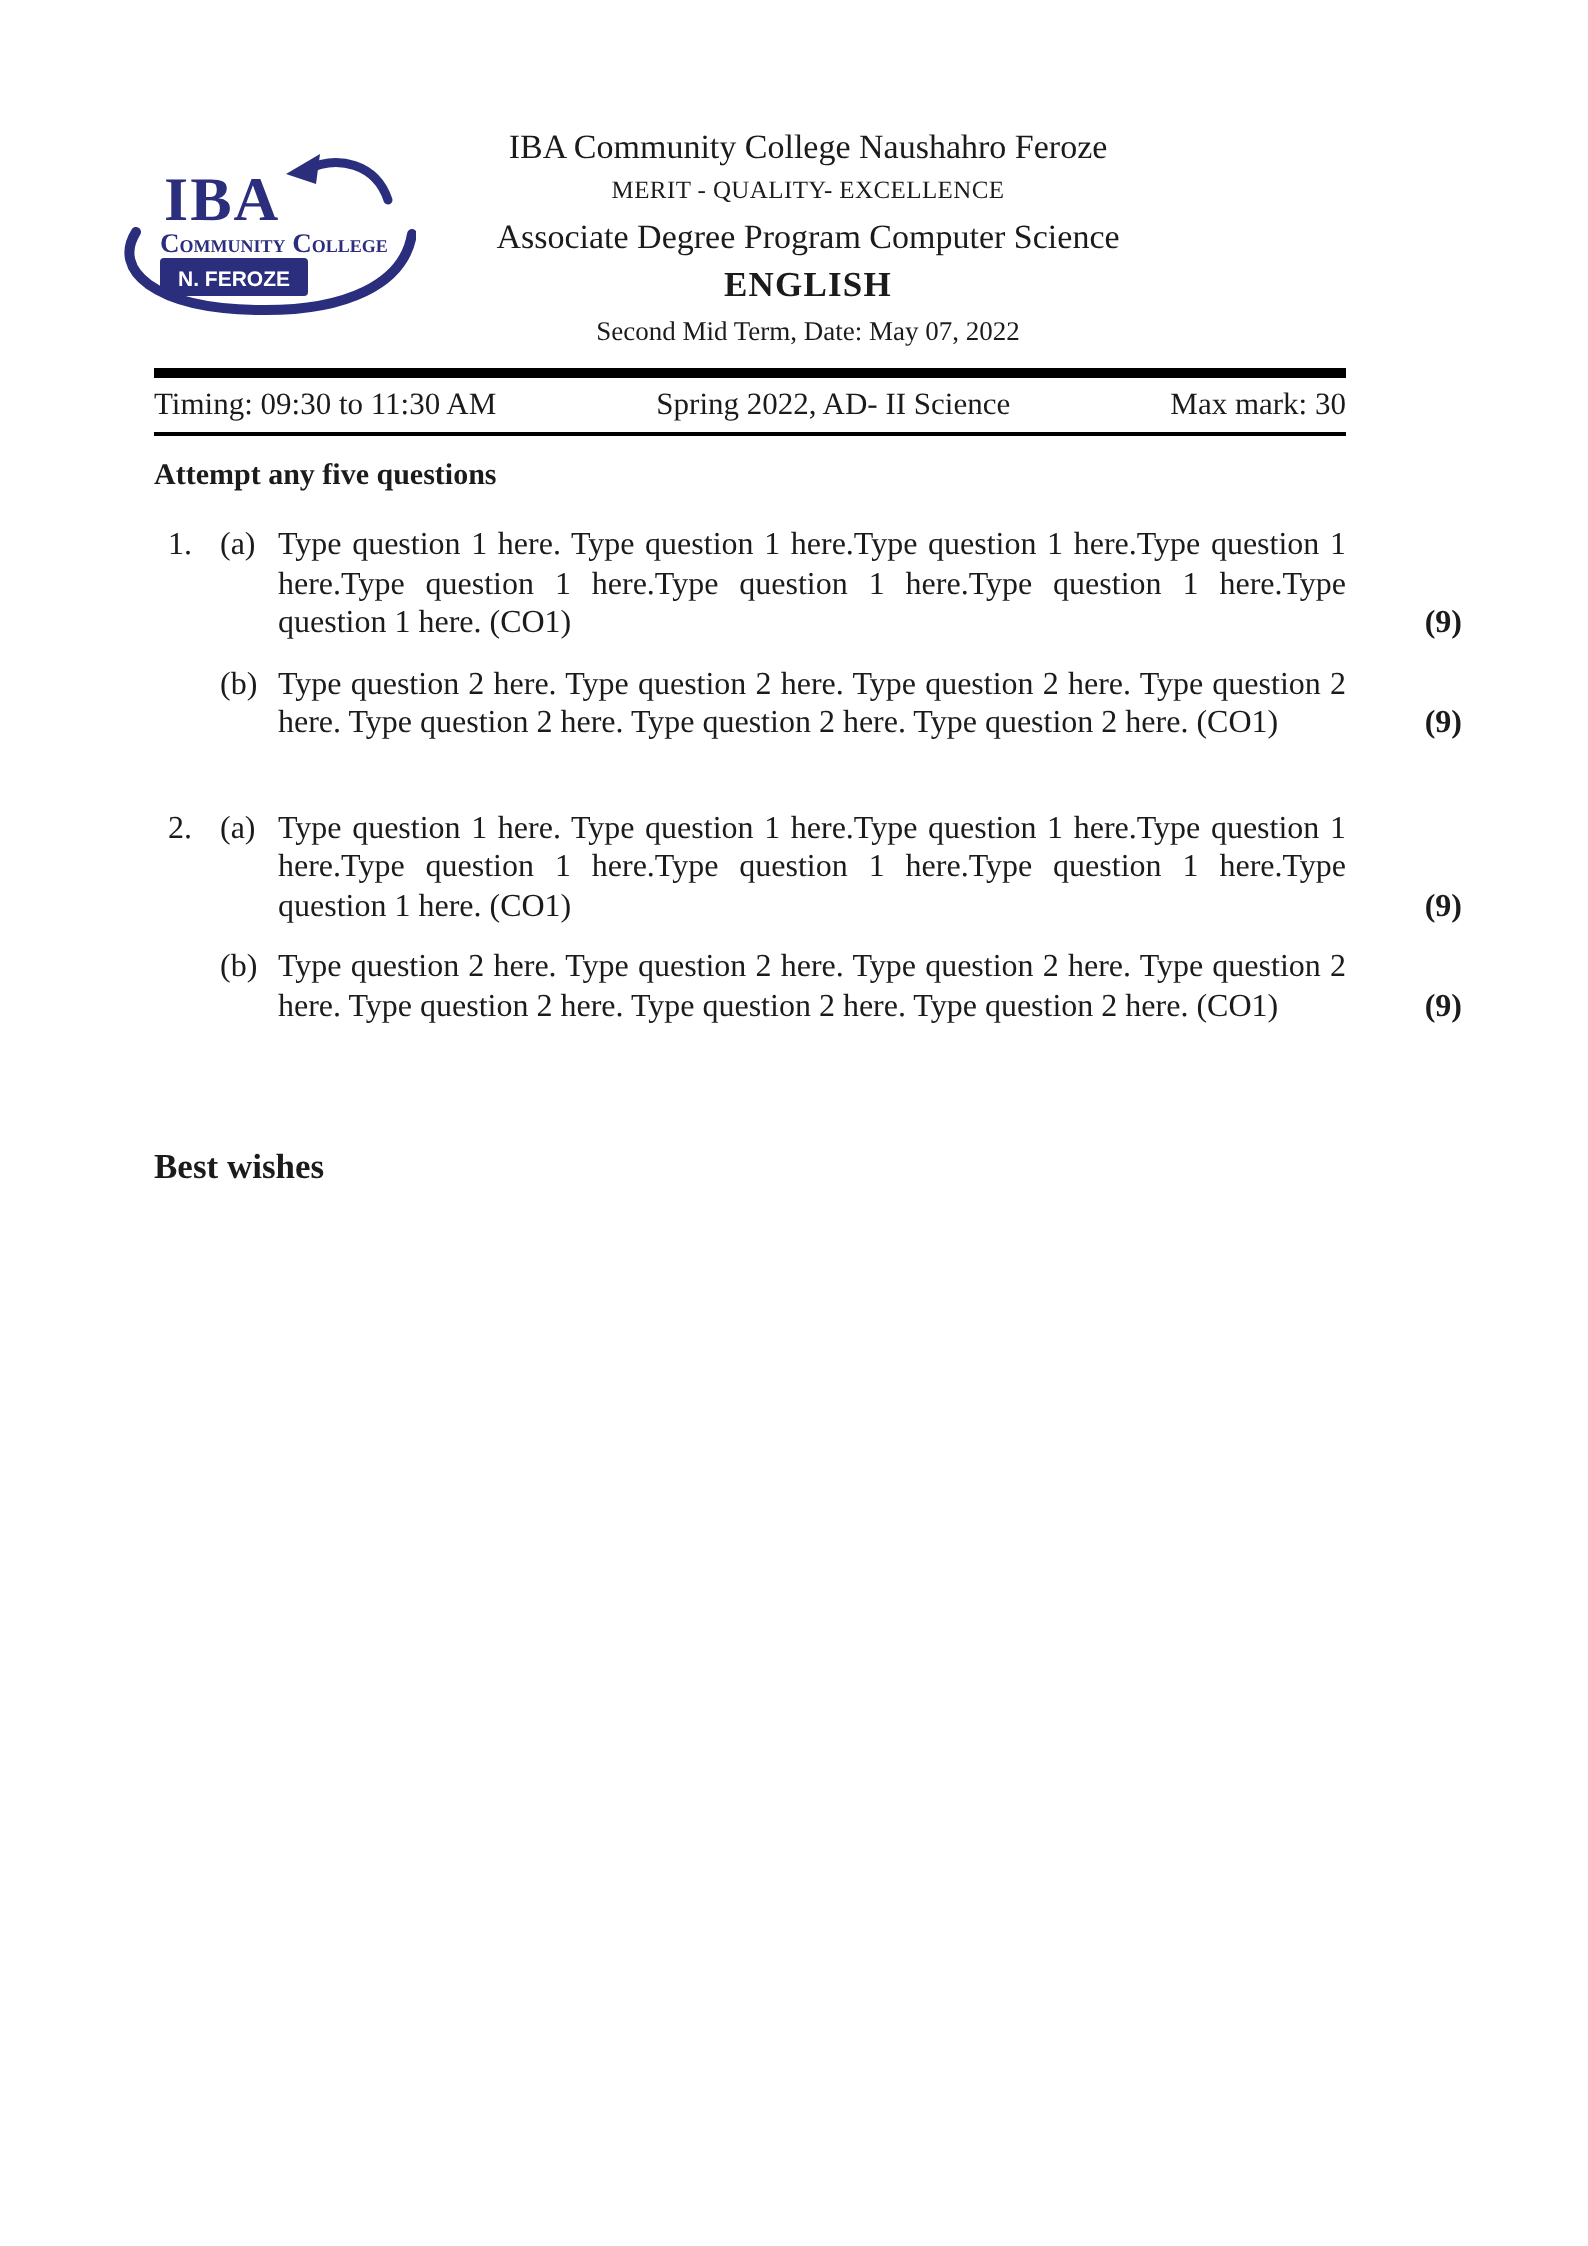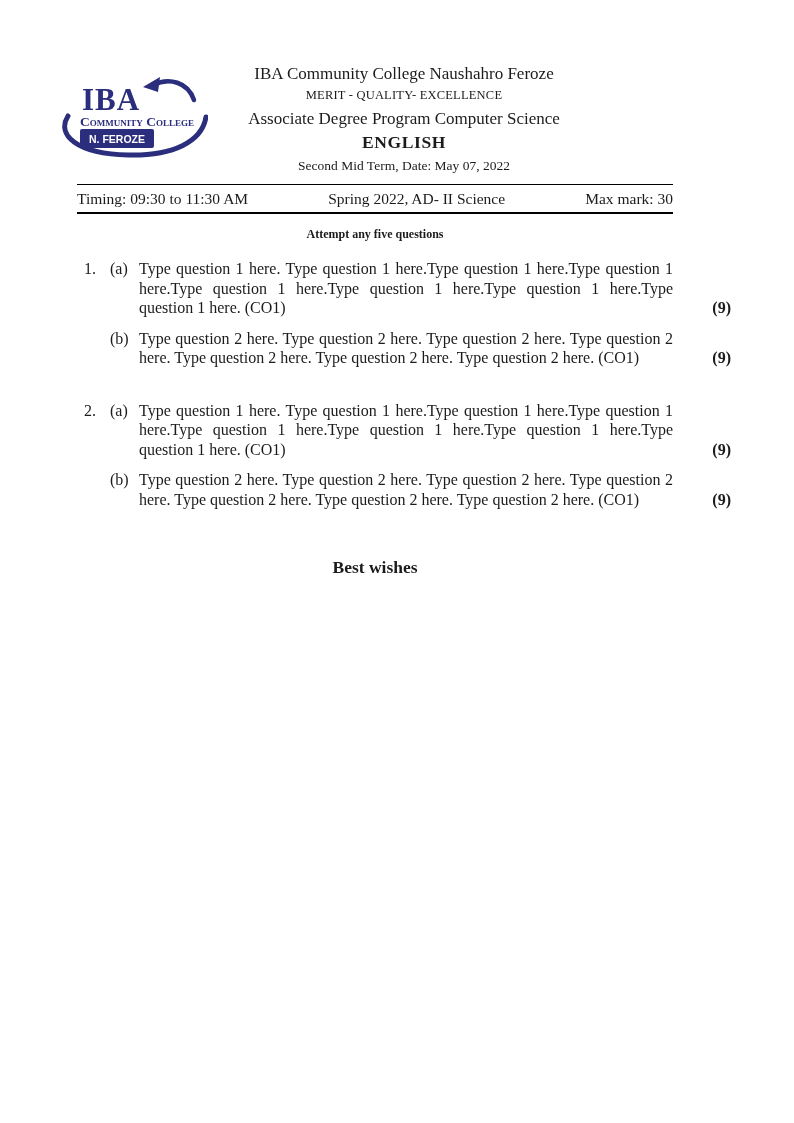--- a/index.html
+++ b/index.html
@@ -33,38 +33,38 @@
   }
   .h-college  { font-size: 17px;   line-height: 20px; }
   .h-motto    { font-size: 12.5px; line-height: 15px; margin-top: 4px; letter-spacing: 0.2px; }
   .h-program  { font-size: 17px;   line-height: 20px; margin-top: 6px; }
   .h-subject  { font-size: 17.5px; line-height: 21px; margin-top: 3px; font-weight: bold; letter-spacing: 0.6px; }
   .h-examline { font-size: 13.5px; line-height: 16px; margin-top: 5px; }
 
   
   .info-bar {
     margin: 10px 121px 0 77px; 
-    border-top: 1px solid #000000;
+    border-top: 5px solid #000000;
     border-bottom: 2px solid #000;
     display: flex;
     justify-content: space-between;
     align-items: baseline;
     padding: 4px 0 4px;
     font-size: 15.5px;
     line-height: 19px;
   }
 
   
   .content { margin: 0 121px 0 77px; } 
 
   .instructions {
     margin-top: 12px;
-    text-align: center;
+    text-align: left;
     font-weight: bold;
-    font-size: 12px;
+    font-size: 15px;
     line-height: 16px;
   }
 
   .questions { margin-top: 17px; }
   .question { position: relative; }
   .question + .question { margin-top: 33px; }
   .qnum { position: absolute; left: 7px; top: 0; }
 
   .part {
     position: relative;
@@ -75,22 +75,22 @@
   .part + .part { margin-top: 11px; }
   .part-label { position: absolute; left: -29px; top: 0; }
   .marks {
     position: absolute;
     right: -58px;
     bottom: 0;
     font-weight: bold;
   }
 
   .footer {
-    margin-top: 48px;
-    text-align: center;
+    margin-top: 60px;
+    text-align: left;
     font-weight: bold;
     font-size: 17.5px;
     line-height: 20px;
   }
 </style>
 </head>
 <body>
 
 <div class="page">
 

